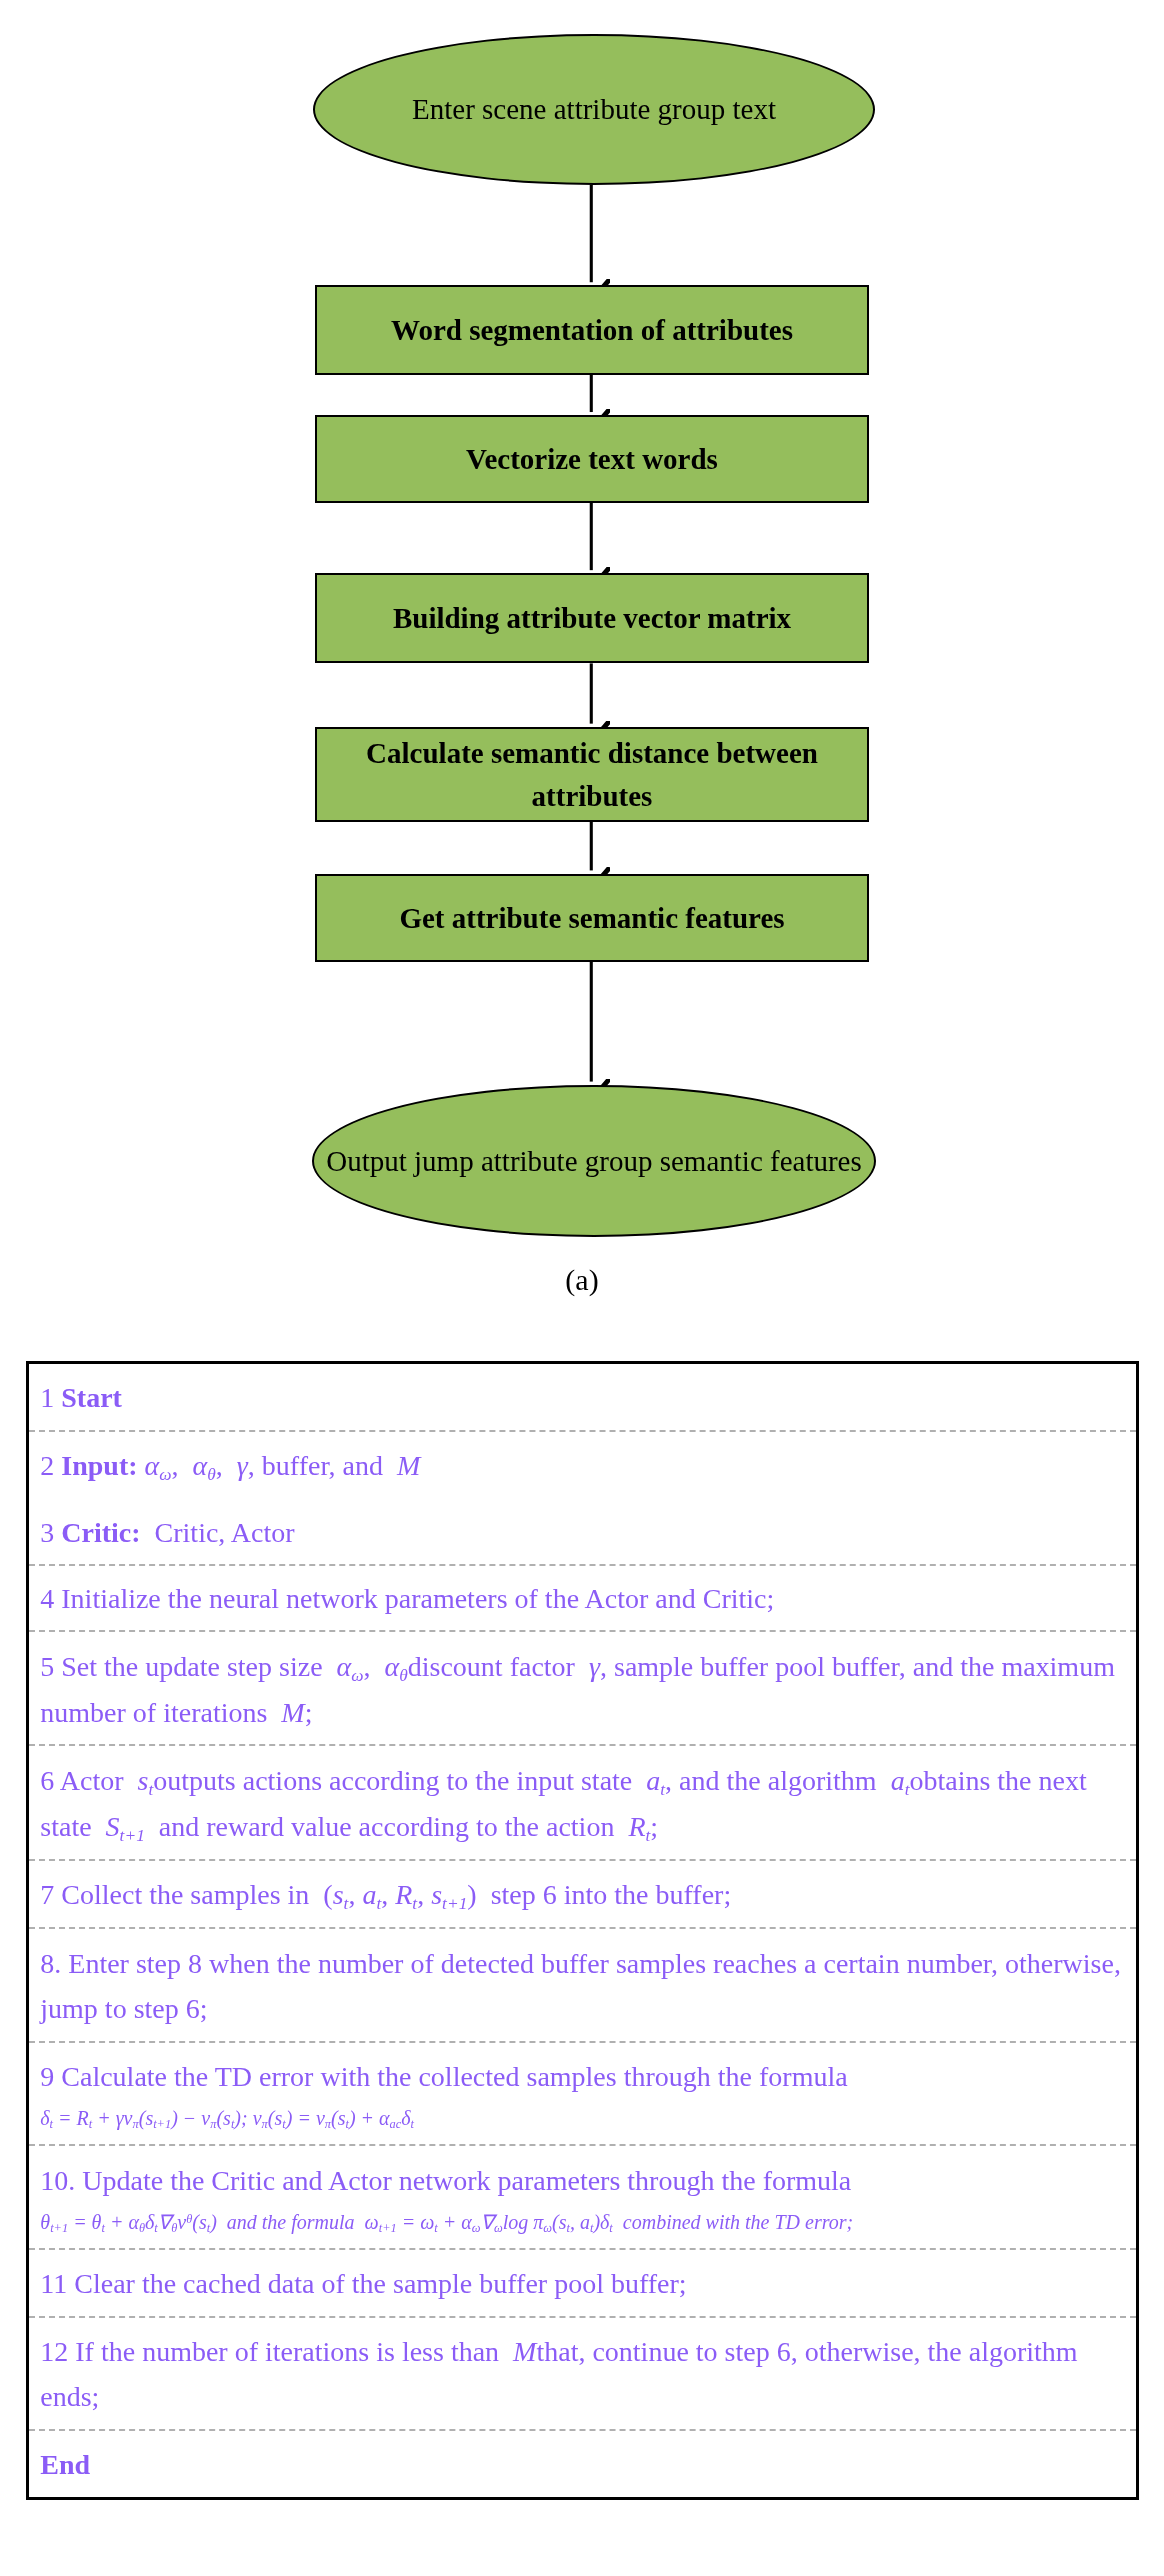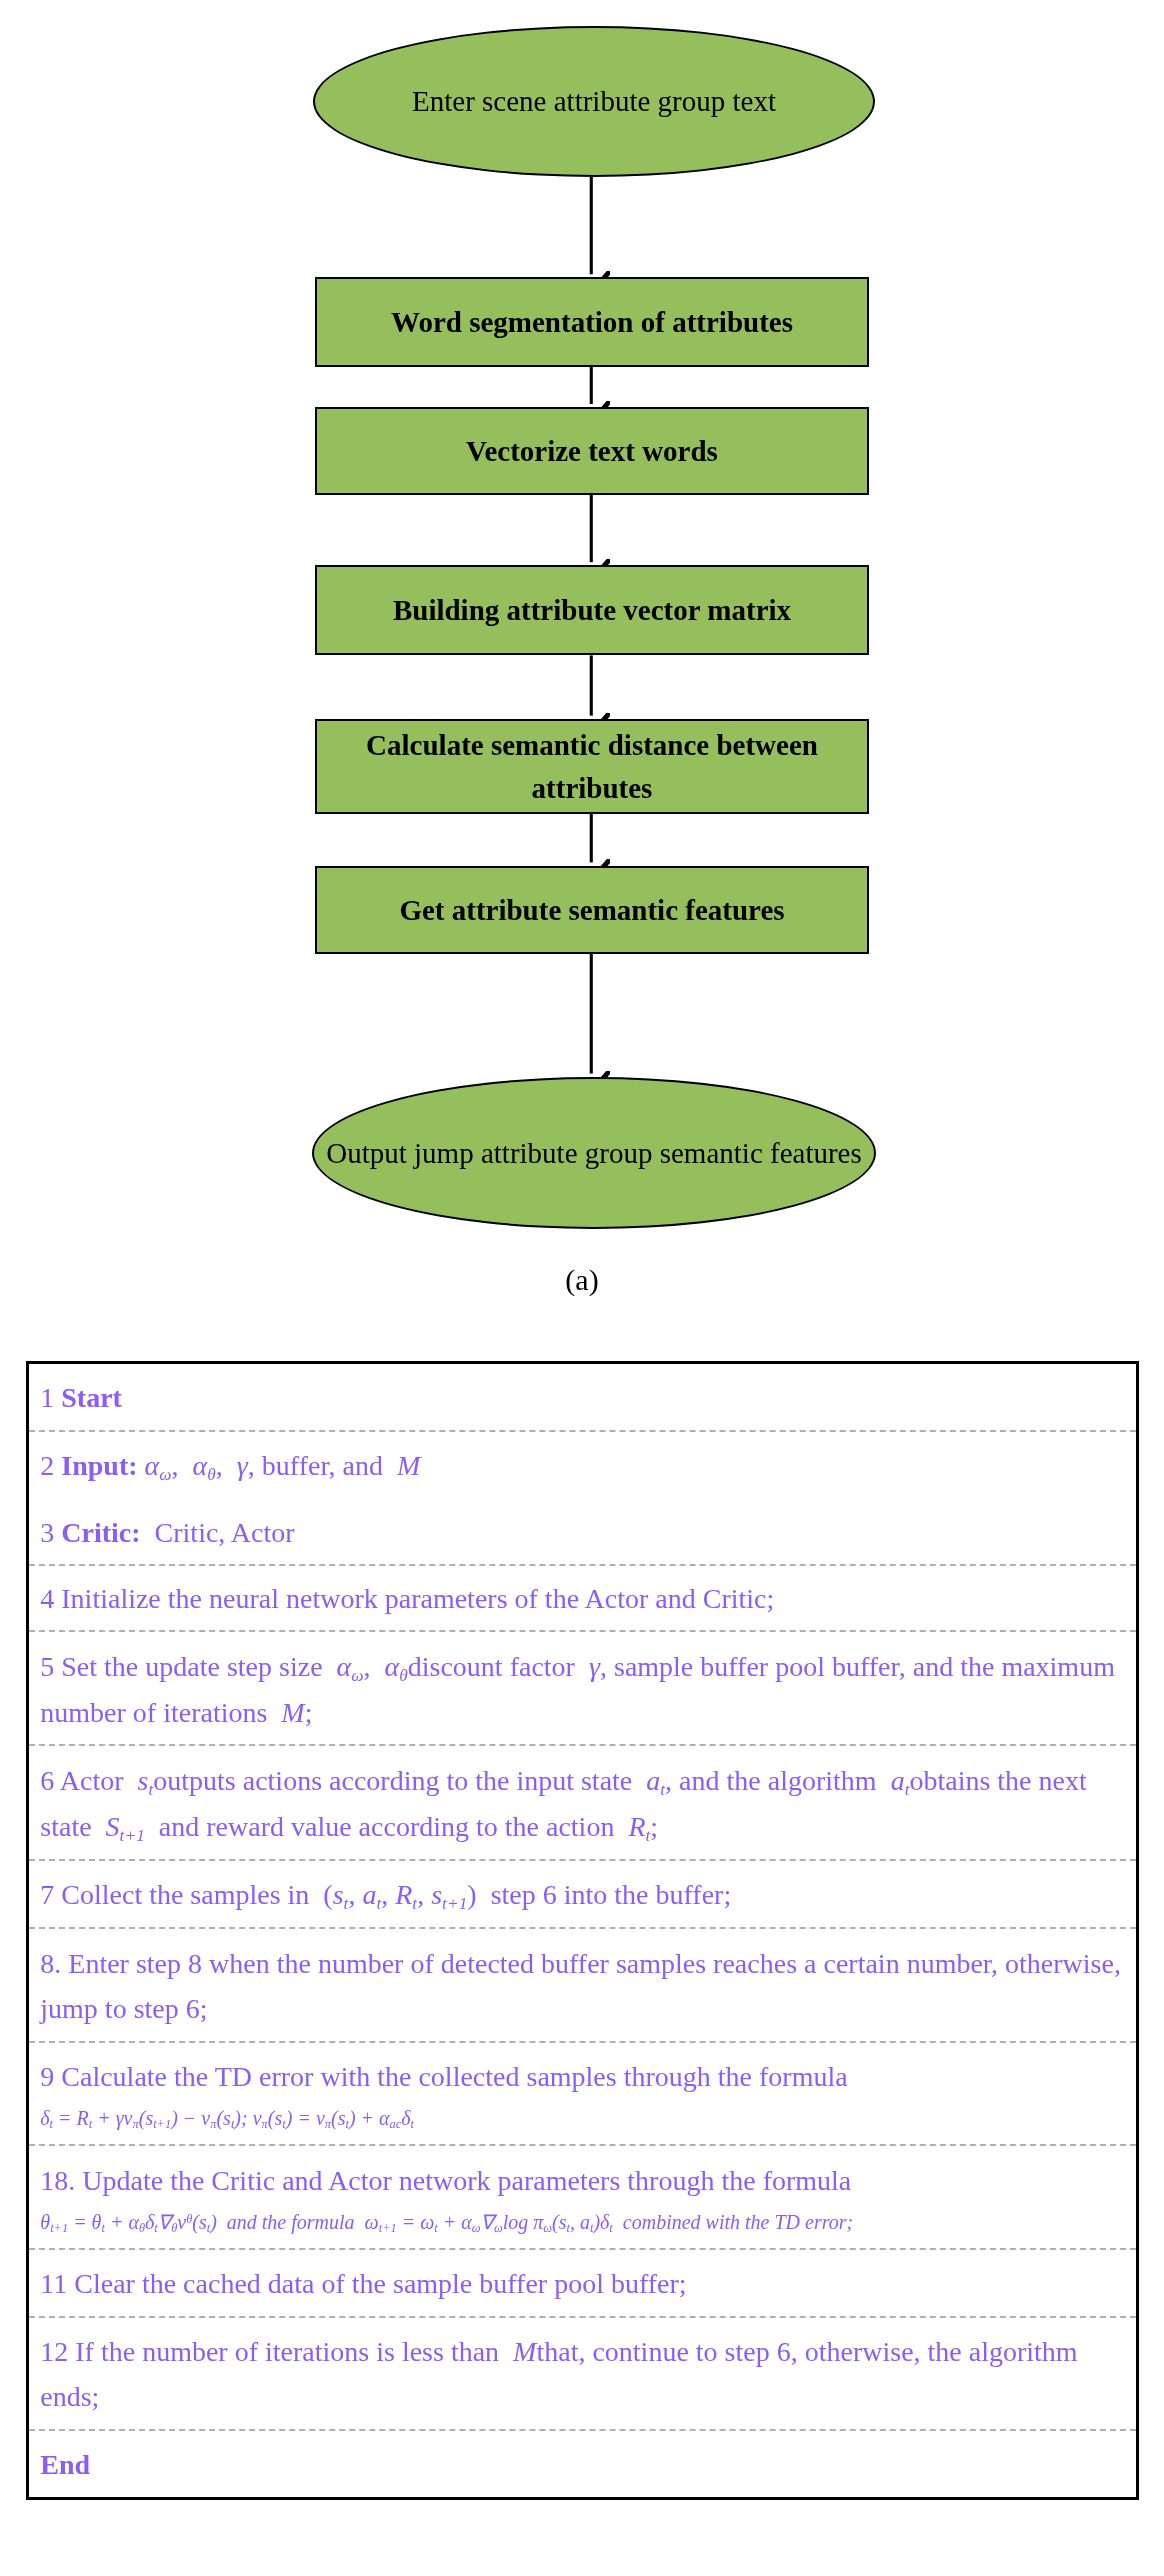--- a/index.html
+++ b/index.html
@@ -2,21 +2,21 @@
 <html style="font-size:8.2px"><head>
 <meta charset="utf-8">
 <style>
   html,body{margin:0;padding:0;}
   body{
     width:1164px; height:2657px; background:#ffffff;
     font-family:"Liberation Serif", serif;
     color:#000; position:relative; overflow:hidden;
   }
   
-  #flowchart{position:absolute; left:0; top:0; width:996px; height:1319px;}
+  #flowchart{position:absolute; left:0; top:8px; width:996px; height:1319px;}
   #flowchart svg{position:absolute; left:0; top:0;}
   .node{
     position:absolute;
     display:flex; align-items:center; justify-content:center;
     text-align:center;
     font-family:"Liberation Serif", serif;
     font-size:29px; line-height:1.45;
     color:#000;
     box-sizing:border-box;
     padding:0 9.3px;
@@ -176,21 +176,21 @@
 
   <div class="algo-row sep">
     <span>9</span>
     <span>Calculate the TD error with the collected samples through the formula</span>
     <span class="formula">
       δ<sub>t</sub> = <span class="it">R</span><sub class="it">t</sub> + <span class="it">γv</span><sub>π</sub>(<span class="it">s</span><sub class="it">t+1</sub>) − <span class="it">v</span><sub>π</sub>(<span class="it">s</span><sub class="it">t</sub>); <span class="it">v</span><sub>π</sub>(<span class="it">s</span><sub class="it">t</sub>) = <span class="it">v</span><sub>π</sub>(<span class="it">s</span><sub class="it">t</sub>) + <span class="it">α</span><sub class="it">ac</sub>δ<sub class="it">t</sub>
     </span>
   </div>
 
   <div class="algo-row sep">
-    <span>18.</span>
+    <span>10.</span>
     <span>Update the Critic and Actor network parameters through the formula</span>
     <span class="formula">
       θ<sub class="it">t+1</sub> = θ<sub class="it">t</sub> + <span class="it">α</span><sub>θ</sub>δ<sub class="it">t</sub>∇<sub>θ</sub><span class="it">v</span><sup>θ</sup>(<span class="it">s</span><sub class="it">t</sub>) &nbsp;and the formula &nbsp;<span class="it">ω</span><sub class="it">t+1</sub> = <span class="it">ω</span><sub class="it">t</sub> + <span class="it">α</span><sub>ω</sub>∇<sub>ω</sub>log <span class="it">π</span><sub>ω</sub>(<span class="it">s</span><sub class="it">t</sub>, <span class="it">a</span><sub class="it">t</sub>)δ<sub class="it">t</sub> &nbsp;combined with the TD error;
     </span>
   </div>
 
   <div class="algo-row sep">
     <span>11</span>
     <span>Clear the cached data of the sample buffer pool buffer;</span>
   </div>

